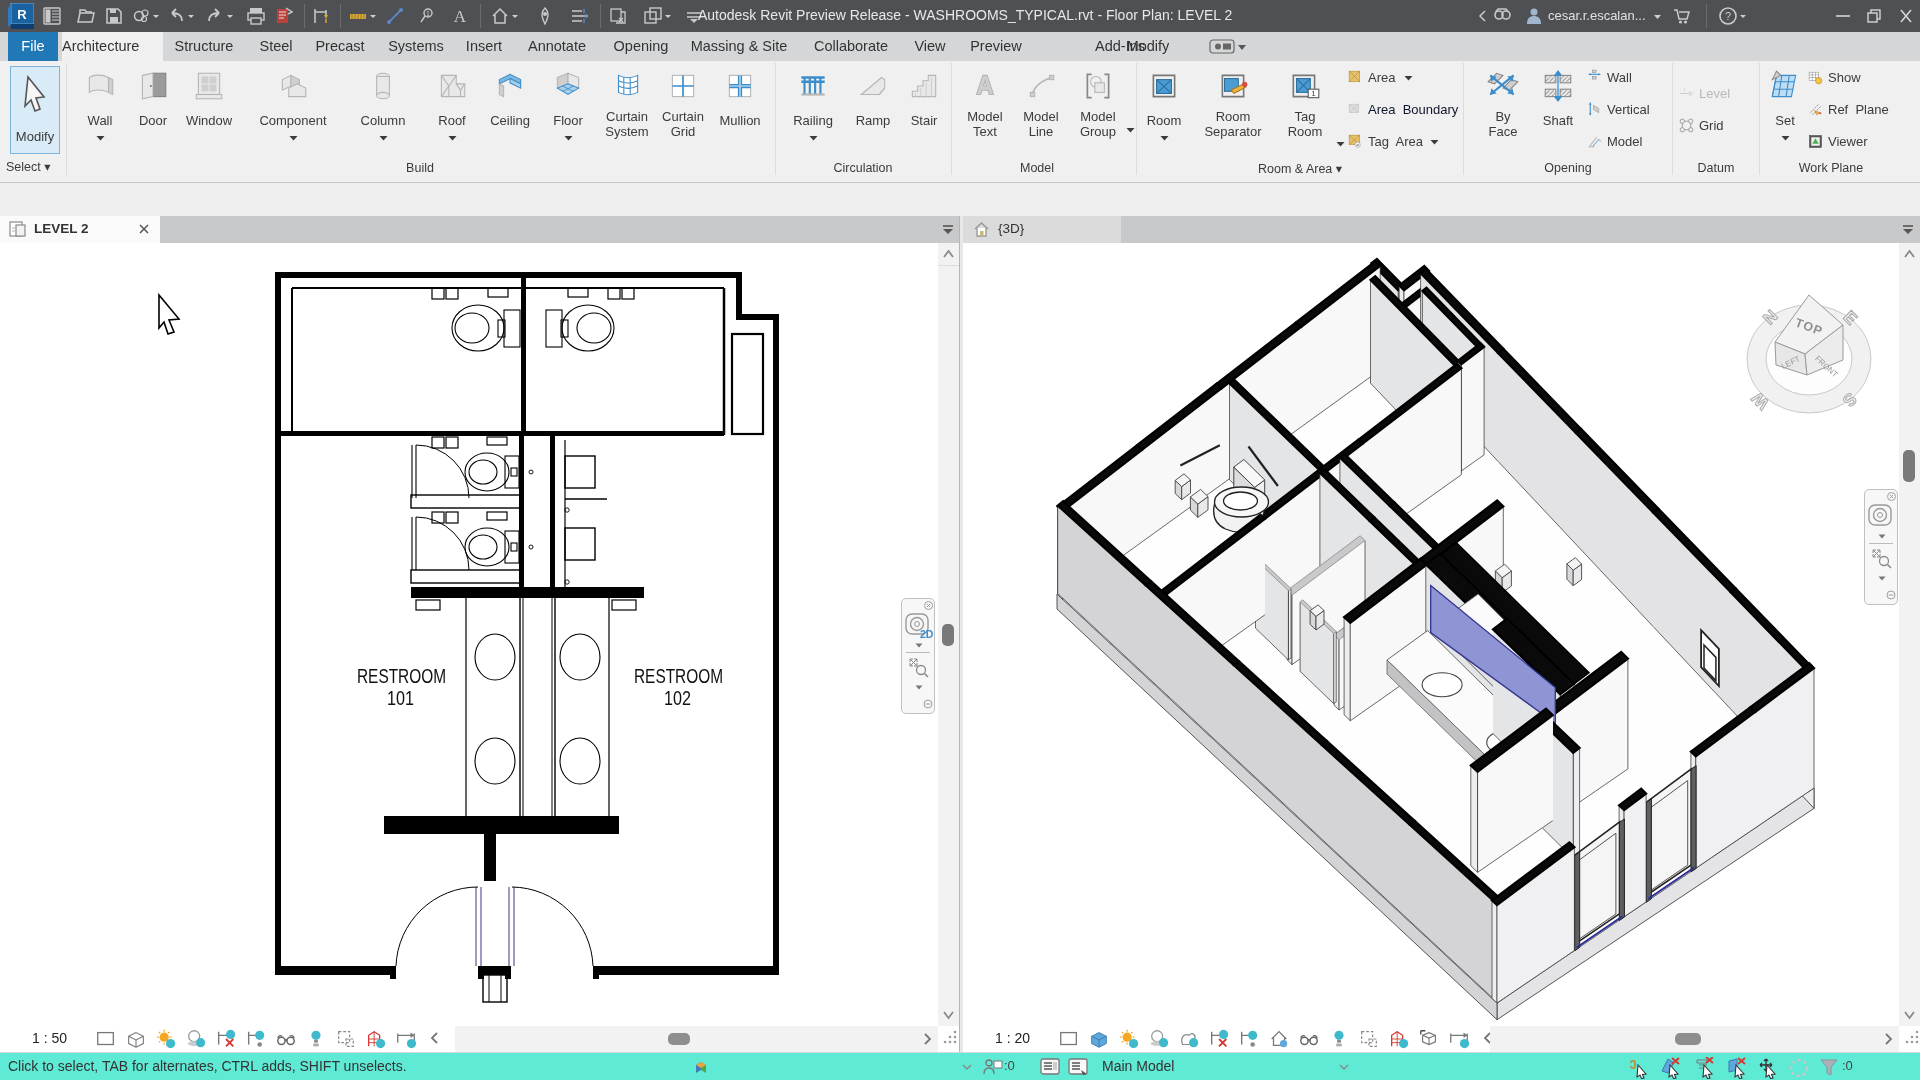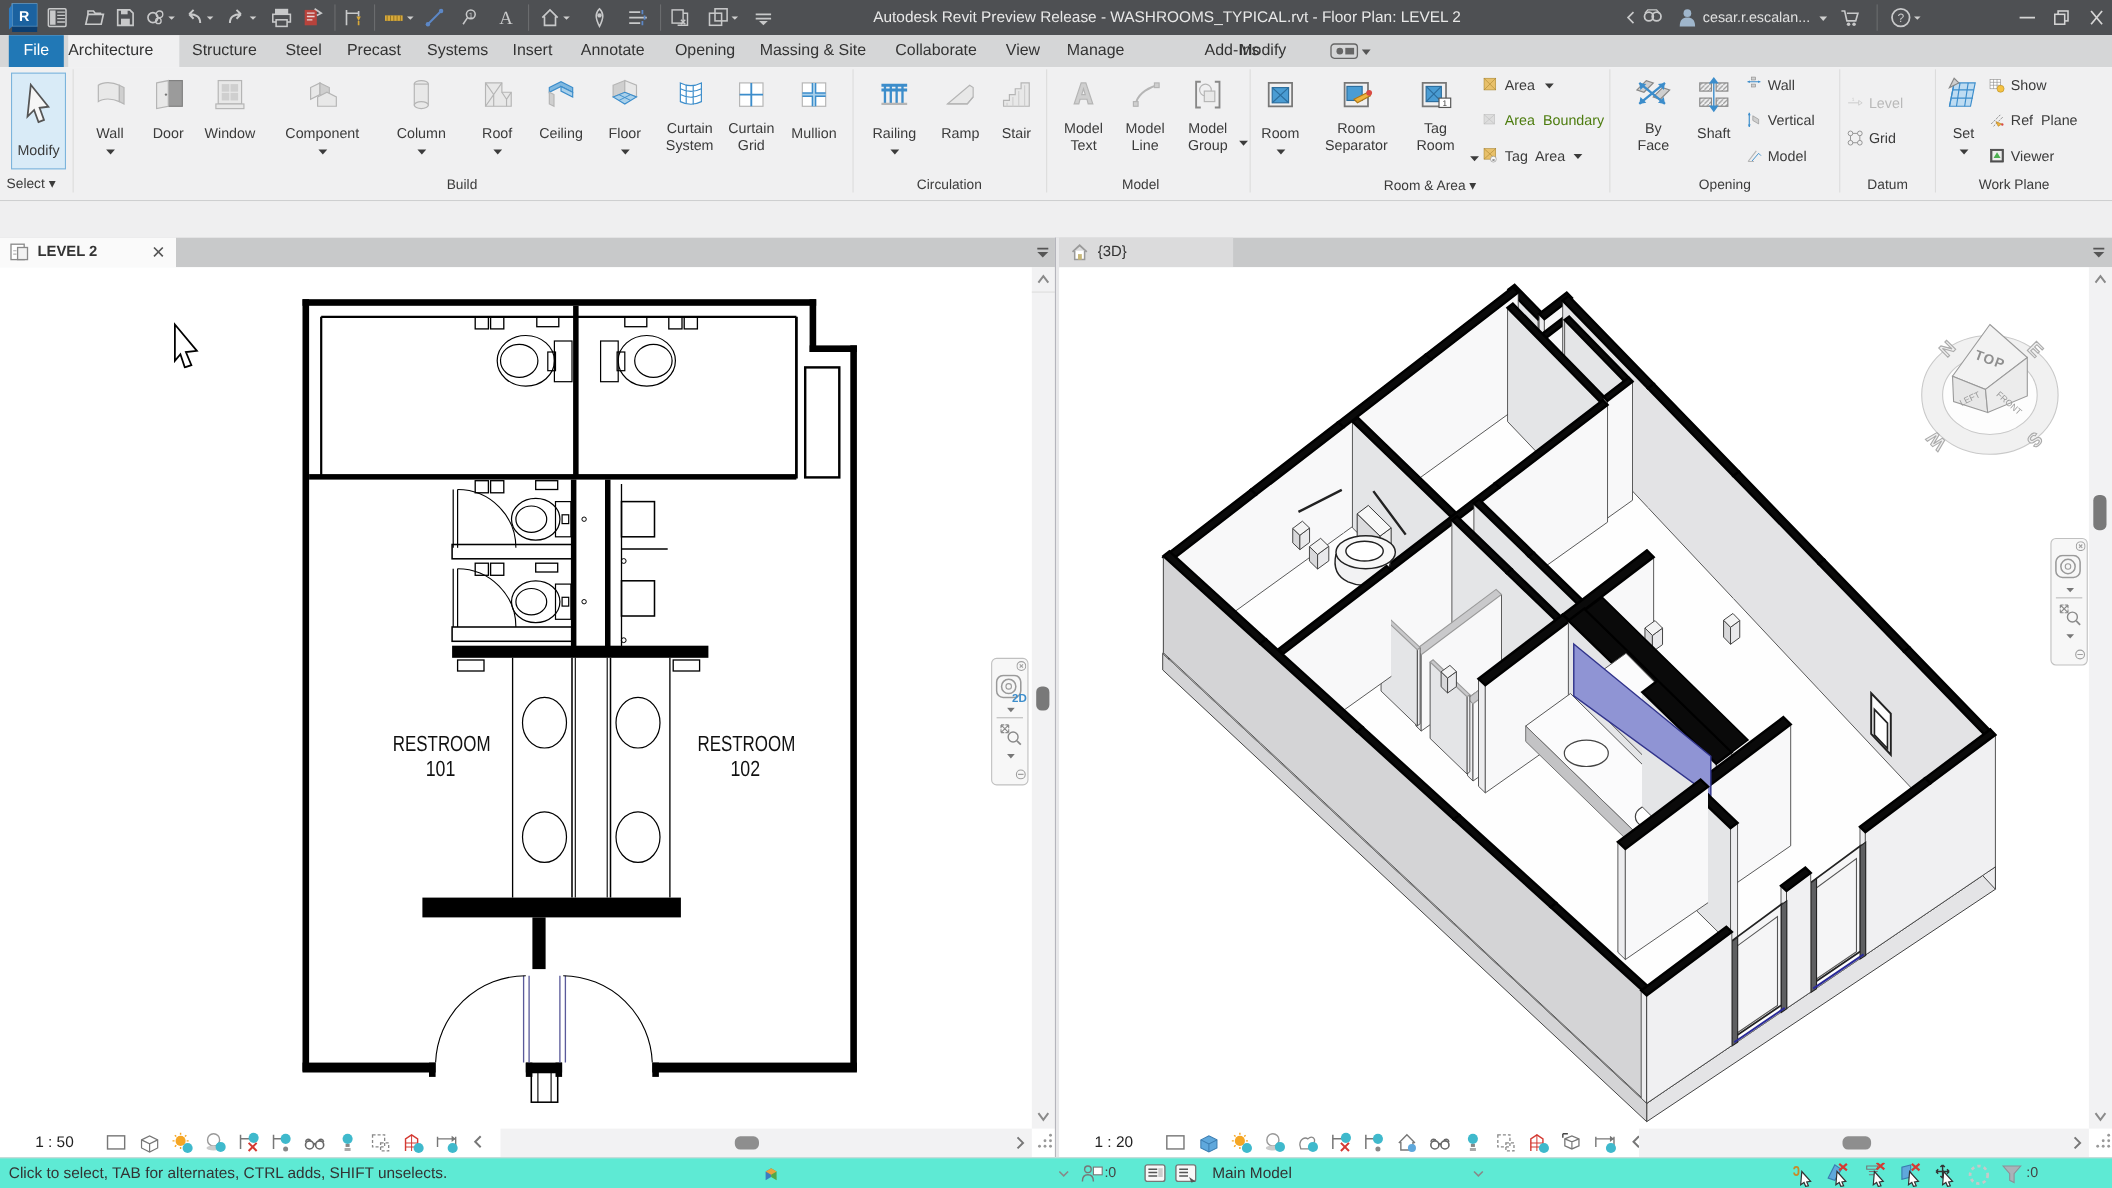--- a/index.html
+++ b/index.html
@@ -111,21 +111,21 @@
         <rect x="2" y="6" width="11" height="11" fill="none" stroke="#C8C9CA" stroke-width="1.4"></rect>
         <rect x="7" y="2" width="11" height="11" fill="none" stroke="#C8C9CA" stroke-width="1.4"></rect>
       </svg>
       <svg class="abs" style="left:664px;top:12px" width="8" height="8" viewBox="0 0 8 8">
         <path d="M1 3 L7 3 L4 6 Z" fill="#CFCFCF"></path>
       </svg>
       <svg class="abs" style="left:684px;top:6px" width="20" height="20" viewBox="0 0 20 20">
         <path d="M3 7 h14 M3 11 h14" stroke="#C8C9CA" stroke-width="1.6"></path>
         <path d="M6 13 L10 17 L14 13" fill="#C8C9CA"></path>
       </svg>
-      <div class="abs" style="left:661px;top:0;width:800px;height:44px;text-align:center;line-height:31px;color:#E8E8E8;font-size:14px">Autodesk Revit Preview Release - WASHROOMS_TYPICAL.rvt - Floor Plan: LEVEL 2</div>
+      <div class="abs" style="left:698px;top:0;width:800px;height:44px;text-align:left;line-height:31px;color:#E8E8E8;font-size:14px">Autodesk Revit Preview Release - WASHROOMS_TYPICAL.rvt - Floor Plan: LEVEL 2</div>
       <svg class="abs" style="left:1478px;top:10px" width="10" height="12" viewBox="0 0 10 12">
         <path d="M7 1 L2 6 L7 11" fill="none" stroke="#C8C9CA" stroke-width="1.5"></path>
       </svg>
       <svg class="abs" style="left:1492px;top:6px" width="20" height="20" viewBox="0 0 20 20">
         <circle cx="7" cy="9" r="4" fill="none" stroke="#C8C9CA" stroke-width="1.6"></circle>
         <circle cx="14" cy="9" r="4" fill="none" stroke="#C8C9CA" stroke-width="1.6"></circle>
         <path d="M3.5 6 L6 3 h8 l2.5 3" fill="none" stroke="#C8C9CA" stroke-width="1.3"></path>
       </svg>
       <svg class="abs" style="left:1524px;top:6px" width="20" height="20" viewBox="0 0 20 20">
         <circle cx="10" cy="6" r="3.5" fill="#9FB6CC"></circle>
@@ -161,21 +161,21 @@
       <div class="abs" style="left:134px;top:0;width:140px;height:29px;color:#333;text-align:center;line-height:28px">Structure</div>
       <div class="abs" style="left:206px;top:0;width:140px;height:29px;color:#333;text-align:center;line-height:28px">Steel</div>
       <div class="abs" style="left:270px;top:0;width:140px;height:29px;color:#333;text-align:center;line-height:28px">Precast</div>
       <div class="abs" style="left:346px;top:0;width:140px;height:29px;color:#333;text-align:center;line-height:28px">Systems</div>
       <div class="abs" style="left:414px;top:0;width:140px;height:29px;color:#333;text-align:center;line-height:28px">Insert</div>
       <div class="abs" style="left:487px;top:0;width:140px;height:29px;color:#333;text-align:center;line-height:28px">Annotate</div>
       <div class="abs" style="left:571px;top:0;width:140px;height:29px;color:#333;text-align:center;line-height:28px">Opening</div>
       <div class="abs" style="left:669px;top:0;width:140px;height:29px;color:#333;text-align:center;line-height:28px">Massing &amp; Site</div>
       <div class="abs" style="left:781px;top:0;width:140px;height:29px;color:#333;text-align:center;line-height:28px">Collaborate</div>
       <div class="abs" style="left:860px;top:0;width:140px;height:29px;color:#333;text-align:center;line-height:28px">View</div>
-      <div class="abs" style="left:926px;top:0;width:140px;height:29px;color:#333;text-align:center;line-height:28px">Manage</div>
+      <div class="abs" style="left:926px;top:0;width:140px;height:29px;color:#333;text-align:center;line-height:28px">Preview</div>
       <div class="abs" style="left:1005px;top:0;width:140px;height:29px;color:#333;text-align:right;line-height:28px">Add-Ins</div>
       <div class="abs" style="left:1078px;top:0;width:140px;height:29px;color:#333;text-align:center;line-height:28px">Modify</div>
       <svg class="abs" style="left:1209px;top:7px" width="40" height="16" viewBox="0 0 40 16">
         <rect x="1" y="1" width="24" height="13" rx="3" fill="none" stroke="#666" stroke-width="1.2"></rect>
         <circle cx="9" cy="7.5" r="3" fill="#666"></circle>
         <rect x="14" y="4.5" width="8" height="6" fill="#666"></rect>
         <path d="M29 6 h8 l-4 5 Z" fill="#555"></path>
       </svg>
     </div>
     <div class="abs" style="left:0;top:61px;width:1920px;height:122px;background:#F0F0F1;border-bottom:1px solid #C6C7C8">
@@ -484,21 +484,21 @@
         <path d="M4 4 L24 24 M24 4 L4 24" stroke="#A8852F"></path>
       </svg>
       <div class="abs" style="left:1368px;top:9px;font-size:13px;color:#3B3B3B;white-space:nowrap">Area</div>
       <svg class="abs" style="left:1404px;top:14px" width="9" height="6" viewBox="0 0 9 6">
         <path d="M0.5 1 L8.5 1 L4.5 5.5 Z" fill="#3B3B3B"></path>
       </svg>
       <svg class="abs" style="left:1347px;top:40px" width="17" height="17" viewBox="0 0 32 32">
         <rect x="4" y="6" width="18" height="16" fill="#DDD" stroke="#BBB"></rect>
         <path d="M4 6 L22 22 M22 6 L4 22" stroke="#BBB"></path>
       </svg>
-      <div class="abs" style="left:1368px;top:41px;font-size:13px;color:#4d7c0f;white-space:nowrap">Area&nbsp; Boundary</div>
+      <div class="abs" style="left:1368px;top:41px;font-size:13px;color:#0f172a;white-space:nowrap">Area&nbsp; Boundary</div>
       <svg class="abs" style="left:1347px;top:72px" width="17" height="17" viewBox="0 0 32 32">
         <rect x="4" y="4" width="20" height="18" fill="#E8C06A" stroke="#A8852F"></rect>
         <path d="M4 4 L24 22 M24 4 L4 22" stroke="#A8852F"></path>
         <circle cx="20" cy="22" r="5" fill="#F8F8F8" stroke="#888"></circle>
         <text x="20" y="25" font-size="7" text-anchor="middle" fill="#333">⌀</text>
       </svg>
       <div class="abs" style="left:1368px;top:73px;font-size:13px;color:#3B3B3B;white-space:nowrap">Tag&nbsp; Area</div>
       <svg class="abs" style="left:1430px;top:78px" width="9" height="6" viewBox="0 0 9 6">
         <path d="M0.5 1 L8.5 1 L4.5 5.5 Z" fill="#3B3B3B"></path>
       </svg>

